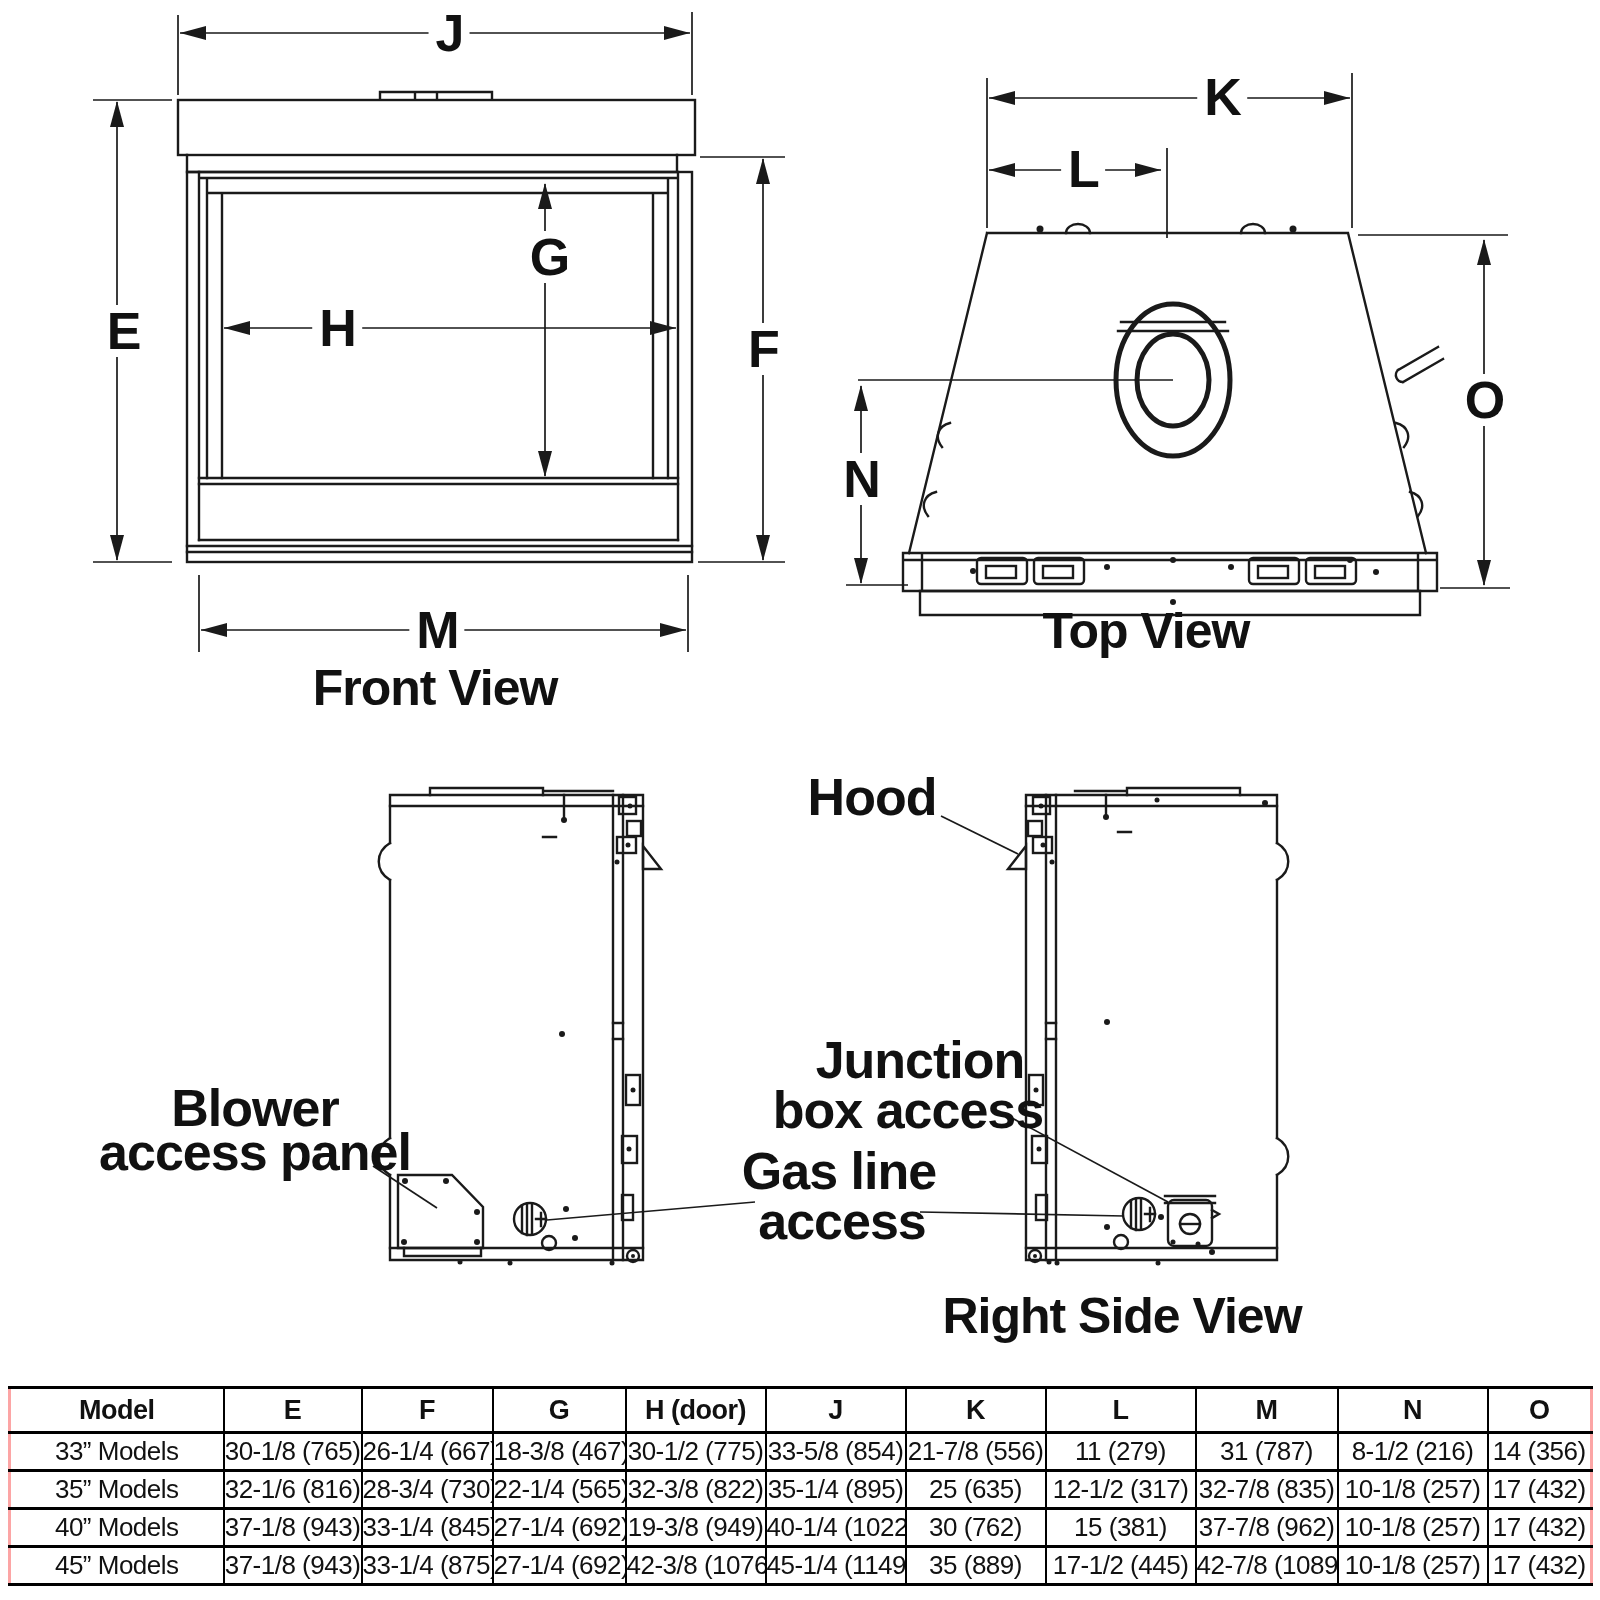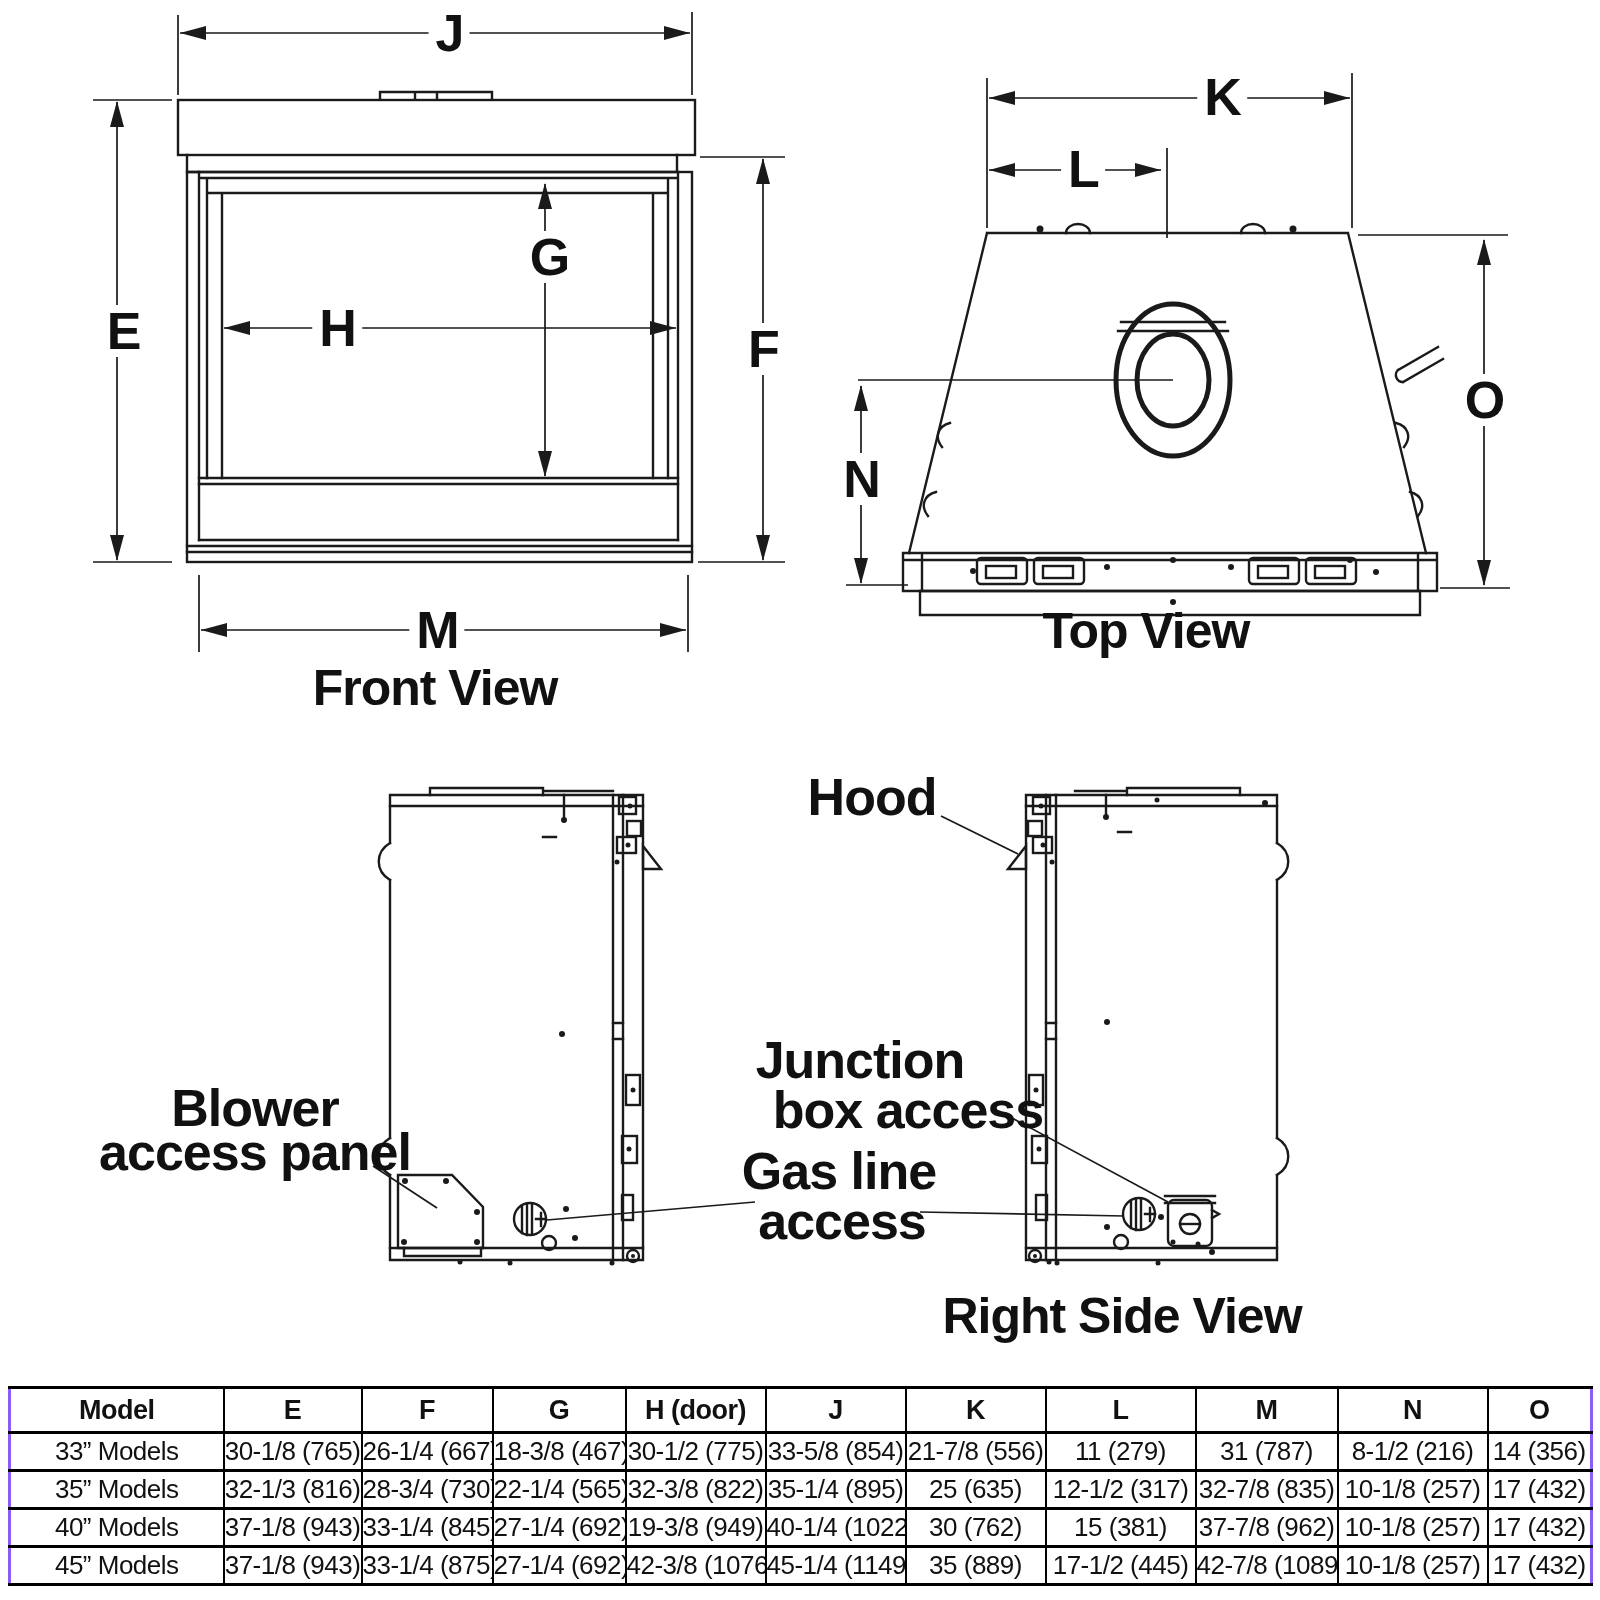--- a/index.html
+++ b/index.html
@@ -16,21 +16,21 @@
              background:#fff;padding:0 7px;line-height:1;white-space:nowrap;}
   .view-title{position:absolute;transform:translate(-50%,-50%);
               font-weight:700;font-size:50px;letter-spacing:-1px;line-height:1;white-space:nowrap;}
   .callout{position:absolute;transform:translate(-50%,-50%);
            font-weight:700;font-size:52px;letter-spacing:-1px;line-height:1;white-space:nowrap;}
   .dim-table-wrap{position:absolute;left:8px;top:1386px;width:1584px;height:193px;}
   table.dims{border-collapse:collapse;table-layout:fixed;width:100%;height:100%;
              font-size:26px;letter-spacing:-0.5px;}
   table.dims th,table.dims td{border:2px solid #000;border-top-width:3px;border-bottom-width:3px;
              text-align:center;vertical-align:middle;padding:0;white-space:nowrap;overflow:hidden;}
-  table.dims{border:3px solid #8b5cf6;}
+  table.dims{border:3px solid #fca5a5;}
   table.dims th{font-size:27px;font-weight:700;height:42px;}
   table.dims td{font-weight:400;height:35px;}
 </style>
 </head>
 <body>
 
 <div class="canvas">
 
   <svg width="1600" height="1600" viewBox="0 0 1600 1600">
 
@@ -240,21 +240,21 @@
   <div class="dim-label" style="left:1222px;top:97px">K</div>
   <div class="dim-label" style="left:1083px;top:169px">L</div>
   <div class="dim-label" style="left:861px;top:479px">N</div>
   <div class="dim-label" style="left:1484px;top:400px">O</div>
 
   <div class="view-title" style="left:435px;top:688px">Front View</div>
   <div class="view-title" style="left:1146px;top:631px">Top View</div>
   <div class="view-title" style="left:1122px;top:1316px">Right Side View</div>
 
   <div class="callout" style="left:872px;top:797px">Hood</div>
-  <div class="callout" style="left:860px;top:1060px">Junction</div>
+  <div class="callout" style="left:920px;top:1060px">Junction</div>
   <div class="callout" style="left:908px;top:1110px">box access</div>
   <div class="callout" style="left:839px;top:1171px">Gas line</div>
   <div class="callout" style="left:842px;top:1221px">access</div>
   <div class="callout" style="left:255px;top:1108px">Blower</div>
   <div class="callout" style="left:255px;top:1152px">access panel</div>
 
   <div class="dim-table-wrap">
     <table class="dims">
       <colgroup>
         <col style="width:214px">
@@ -293,21 +293,21 @@
           <td>30-1/2 (775)</td>
           <td>33-5/8 (854)</td>
           <td>21-7/8 (556)</td>
           <td>11 (279)</td>
           <td>31 (787)</td>
           <td>8-1/2 (216)</td>
           <td>14 (356)</td>
         </tr>
         <tr>
           <td>35” Models</td>
-          <td>32-1/3 (816)</td>
+          <td>32-1/6 (816)</td>
           <td>28-3/4 (730)</td>
           <td>22-1/4 (565)</td>
           <td>32-3/8 (822)</td>
           <td>35-1/4 (895)</td>
           <td>25 (635)</td>
           <td>12-1/2 (317)</td>
           <td>32-7/8 (835)</td>
           <td>10-1/8 (257)</td>
           <td>17 (432)</td>
         </tr>

